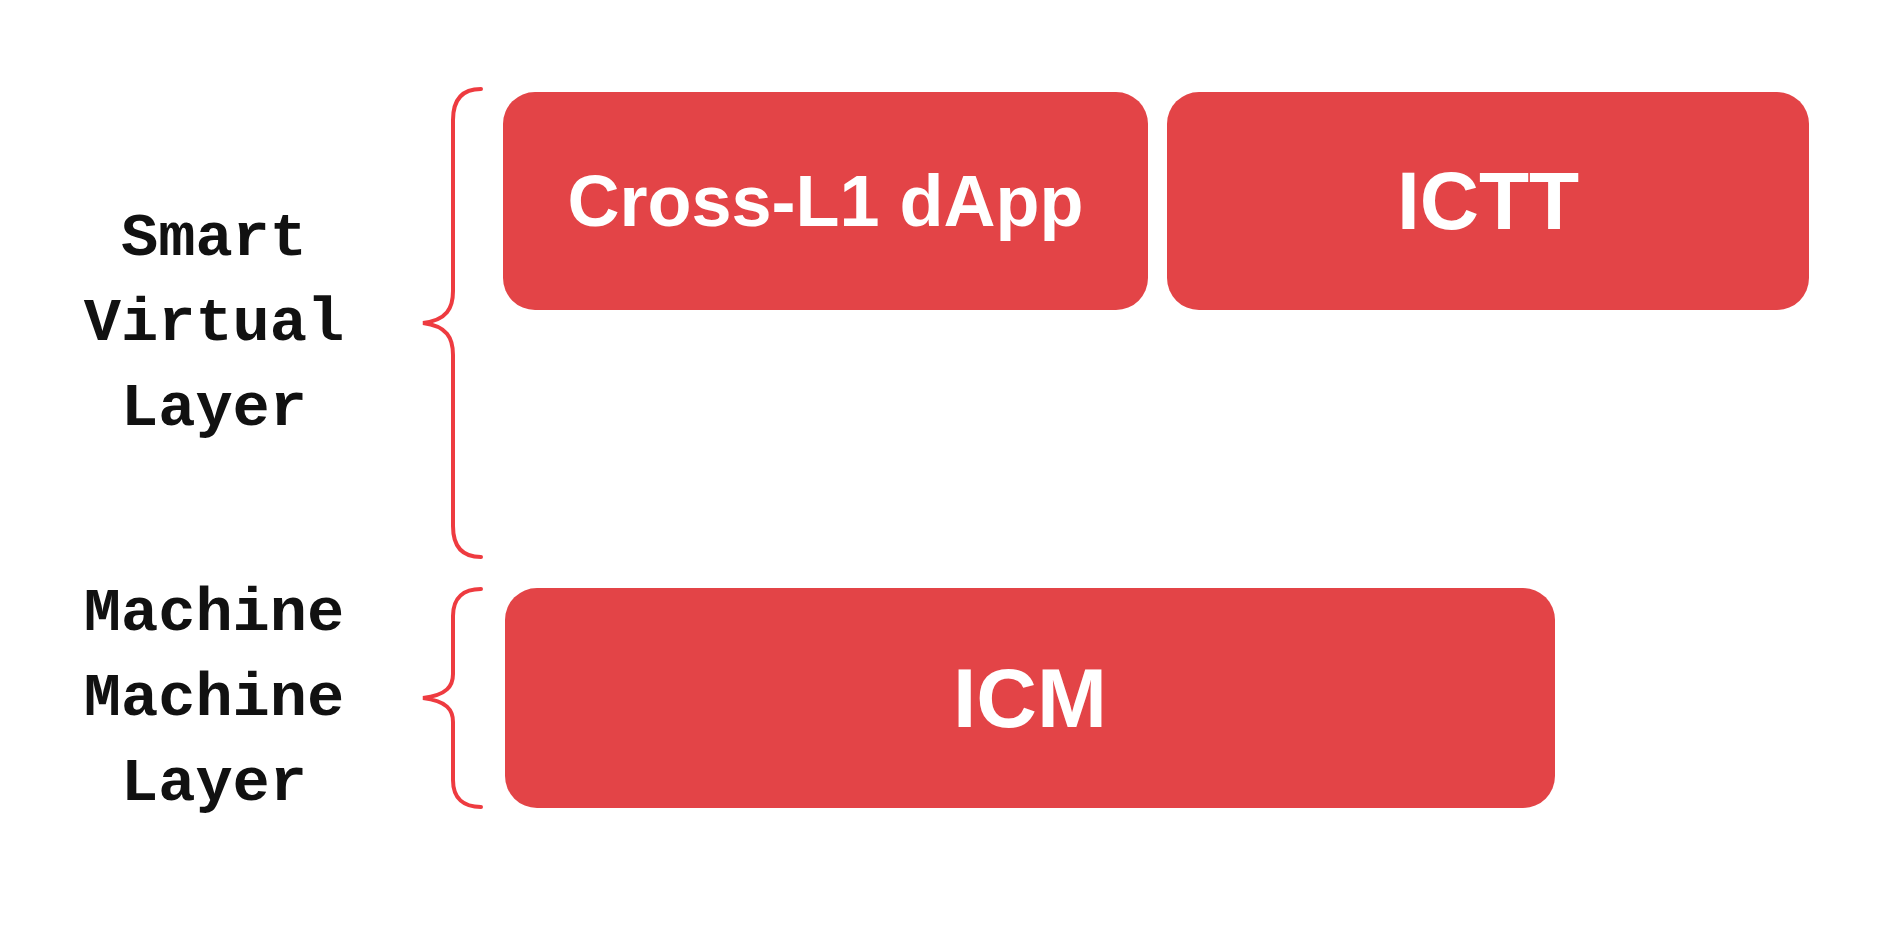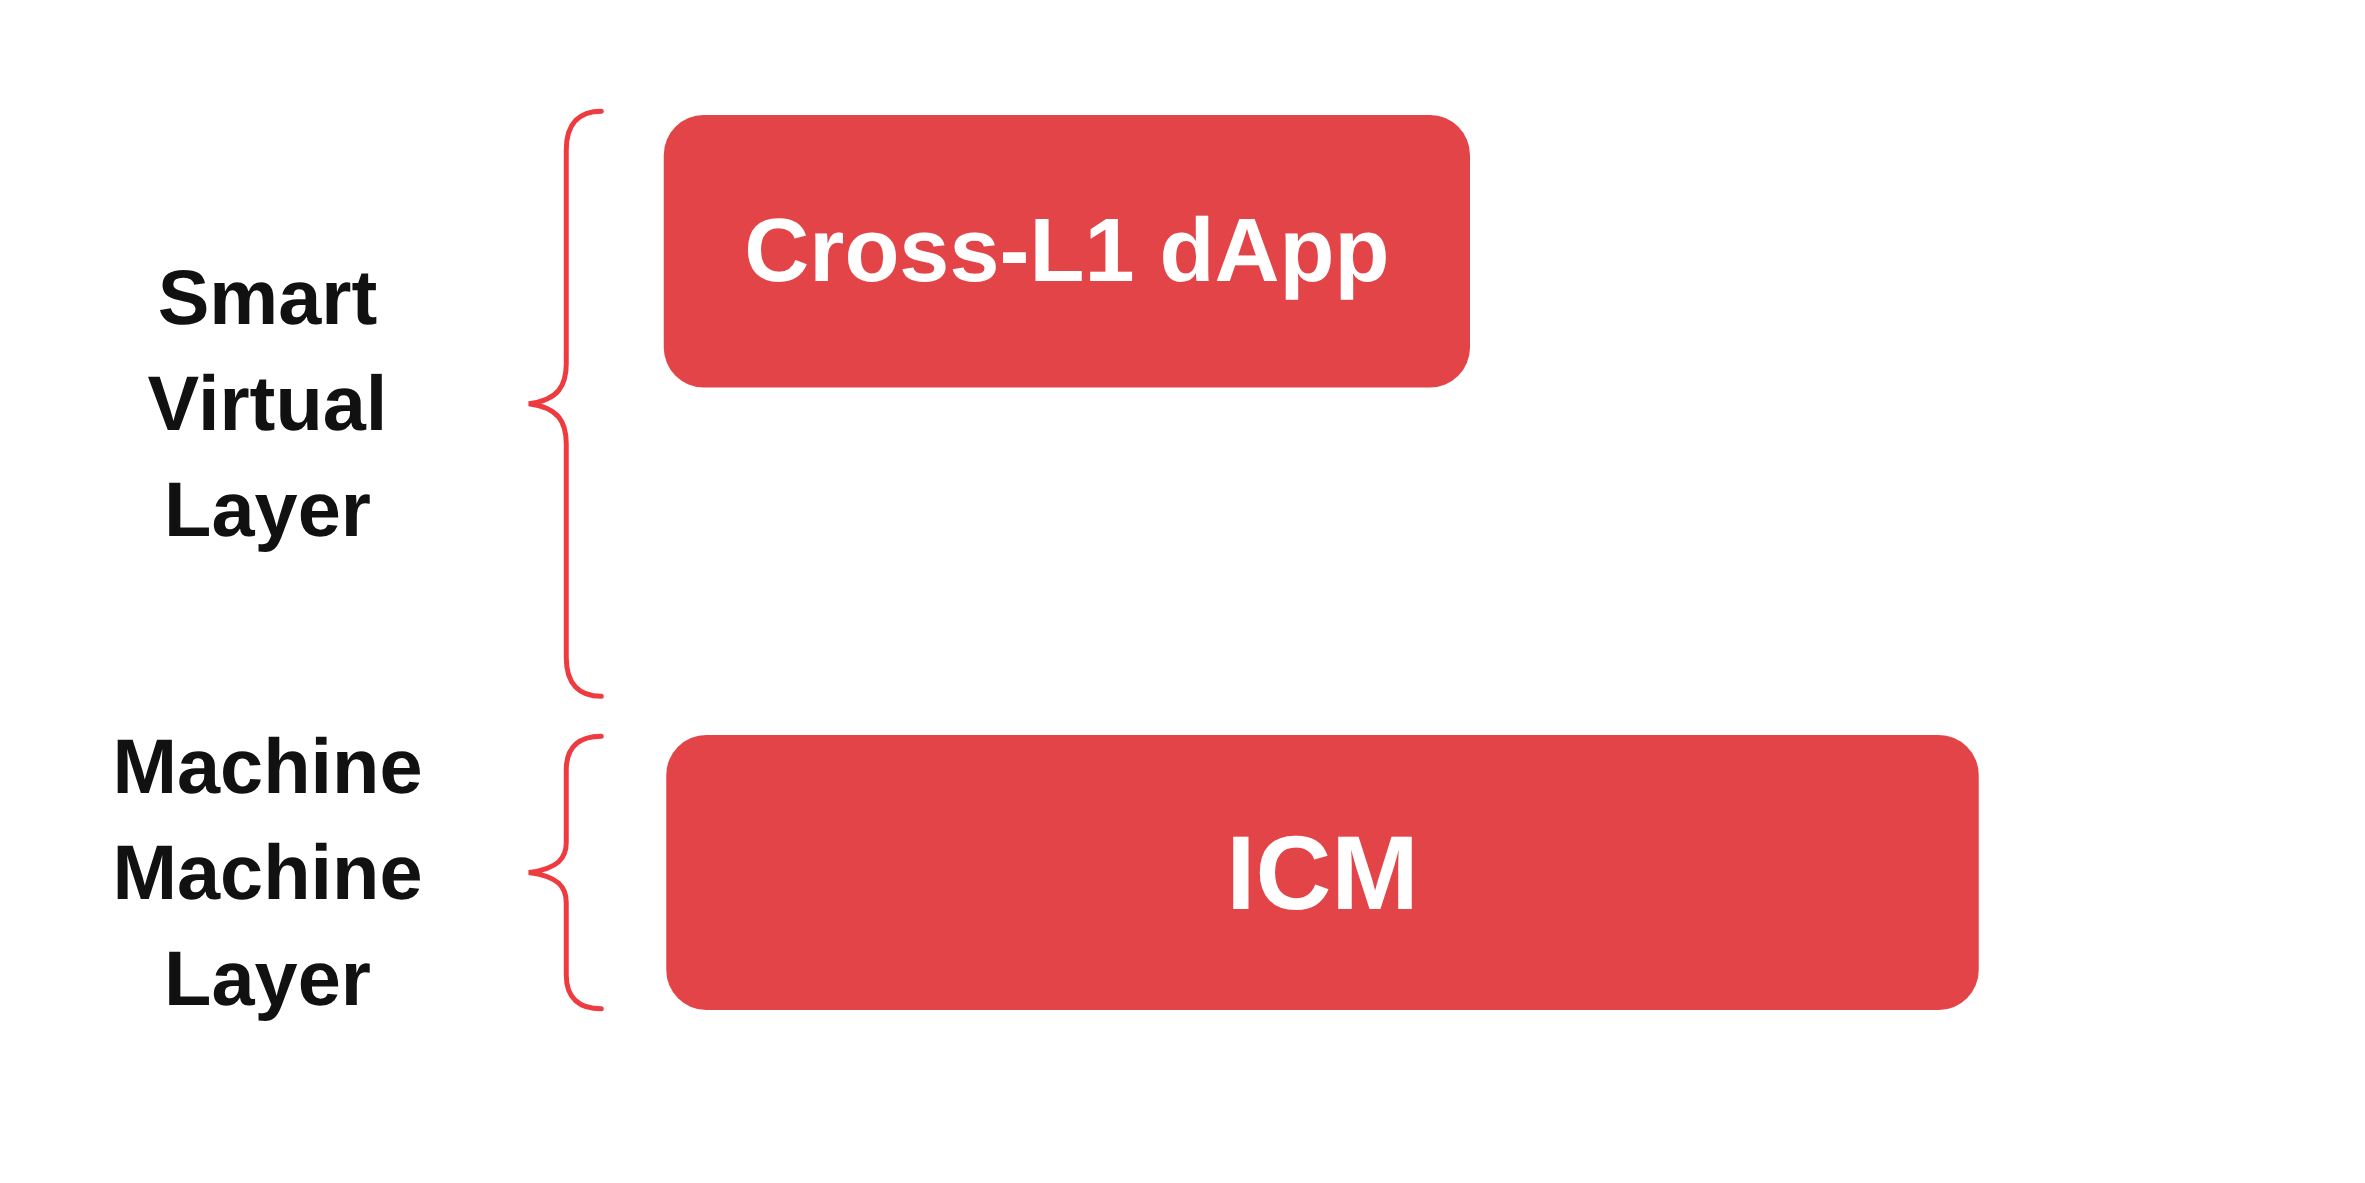--- a/index.html
+++ b/index.html
@@ -19,32 +19,31 @@
     position: absolute;
     left: 24px;
     width: 380px;
     text-align: center;
     color: var(--label-text, #111111);
     font-weight: 700;
     font-size: 62px;
     line-height: 85px;
     letter-spacing: 0px;
   }
-  .layer-label .line { display: block; }
+  .layer-label .line { display: block; font-family: Liberation Mono, monospace; }
   .box {
     position: absolute;
     background: var(--box-fill, #e34447);
     color: var(--box-text, #ffffff);
     border-radius: 32px;
     display: flex;
     align-items: center;
     justify-content: center;
     font-weight: 700;
     text-align: center;
-    margin-left: 28px;
   }
   .brace {
     position: absolute;
     display: block;
   }
   .brace path {
     fill: none;
     stroke: var(--brace-stroke, #ee3b40);
     stroke-width: 4;
     stroke-linecap: round;
@@ -92,19 +91,22 @@
              C 34 100 28 109 4 112
              C 28 115 34 124 34 136
              L 34 194
              C 34 213 45 221 62 221"></path>
   </svg>
 
   <div class="box box-cross-l1">
     <span>Cross-L1 dApp</span>
   </div>
 
+  <div class="box box-ictt">
+    <span>ICTT</span>
+  </div>
 
 
   <div class="box box-icm">
     <span>ICM</span>
   </div>
 
 </div>
 
 </body></html>

